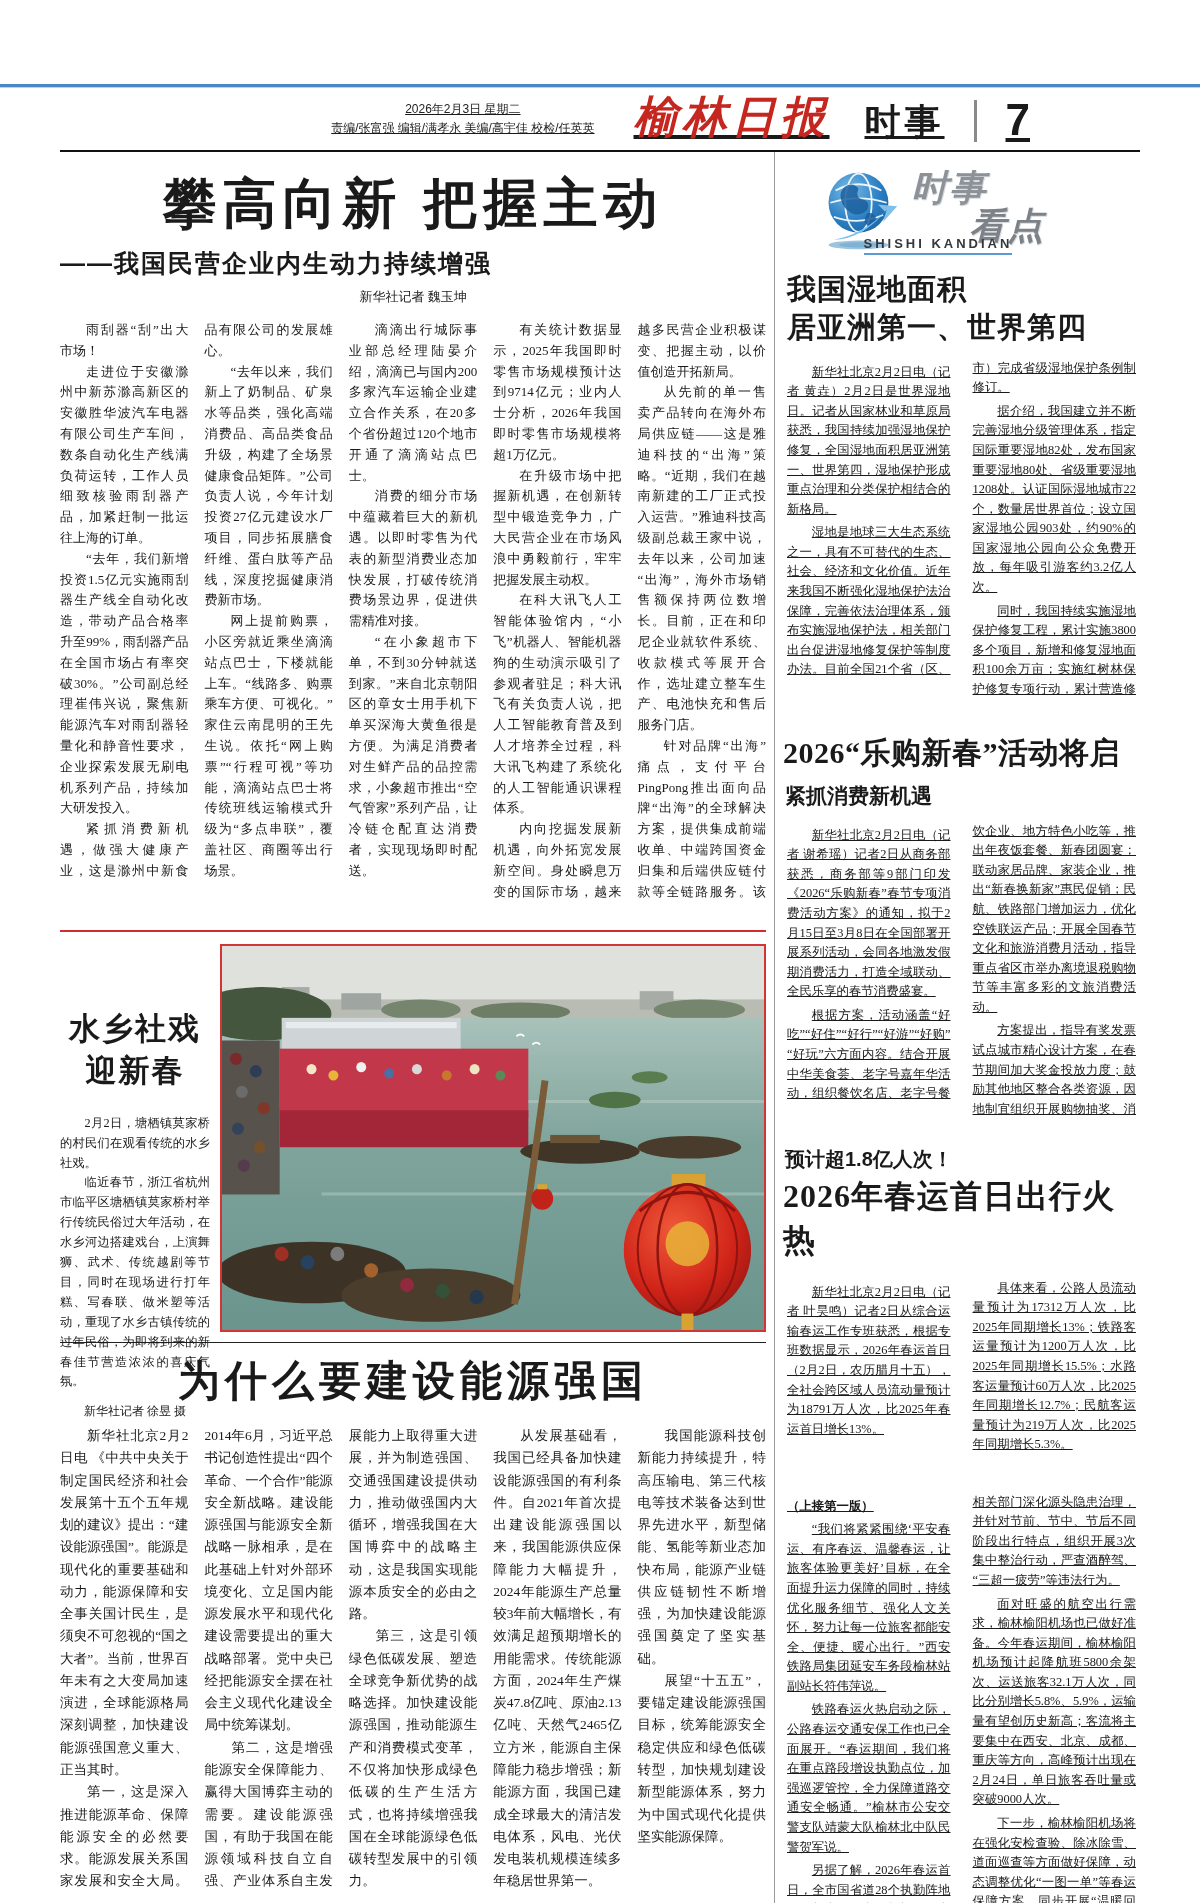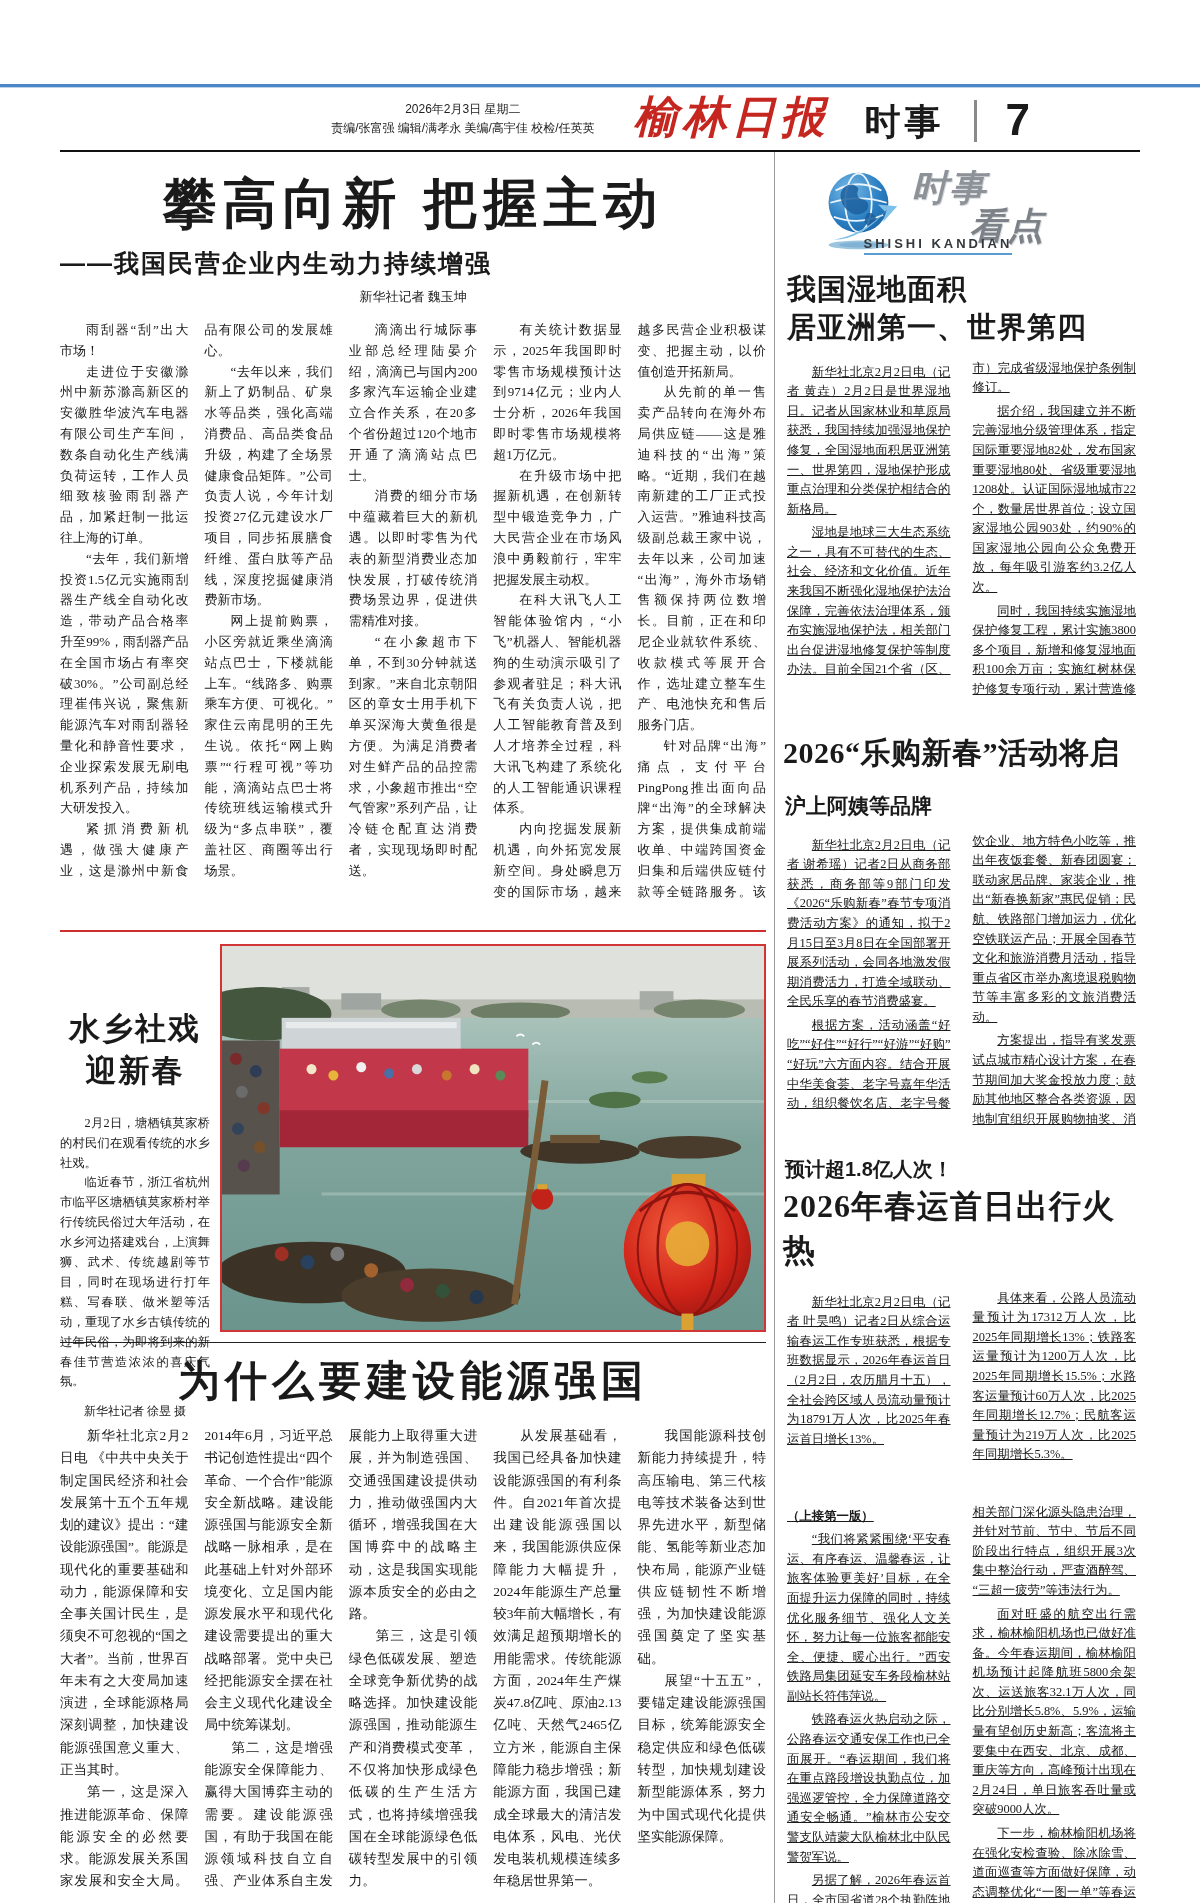--- a/index.html
+++ b/index.html
@@ -2,21 +2,21 @@
 <html lang="zh"><head>
 <meta charset="utf-8">
 <style>
   * { margin:0; padding:0; box-sizing:border-box; }
   html,body { background:#ffffff; }
   body { font-family:"Liberation Serif", serif; color:#1a1a1a; }
   .page { position:relative; width:1200px; height:1903px; margin:0 auto; background:#fff; overflow:hidden; }
 
   
   .top-blue-line { margin-top:84px; height:4px; background:#4a87c7; border-bottom:1px solid #bcd3ea; }
-  .masthead { width:1080px; margin:0 auto; display:flex; align-items:flex-end; justify-content:flex-end; padding:8px 110px 6px 0; gap:29px; }
+  .masthead { width:1080px; margin:0 auto; display:flex; align-items:flex-end; justify-content:flex-end; padding:8px 110px 6px 0; gap:29px;text-decoration:underline; }
   .mast-info { text-align:center; font-size:12px; color:#222; line-height:1.6; padding-bottom:4px; font-family:"Liberation Sans", sans-serif; }
   .paper-logo { font-family:"Liberation Serif", serif; font-style:italic; font-weight:bold; font-size:44px; color:#c5261f; letter-spacing:5px; line-height:1; padding:0 6px 2px 10px; }
   .section-name { font-family:"Liberation Sans", sans-serif; font-weight:900; font-size:36px; line-height:1; letter-spacing:4px; padding-bottom:2px; }
   .mast-bar { width:3px; height:42px; background:#8a8a8a; }
   .page-num { font-family:"Liberation Sans", sans-serif; font-weight:bold; font-size:44px; line-height:1; padding-bottom:0; }
   .header-rule { width:1080px; margin:2px auto 0; border-top:2px solid #111; }
 
   
   .content { width:1080px; margin:0 auto; display:grid; grid-template-columns:706px 1px 357px; column-gap:8px; }
   .v-rule { background:#9a9a9a; width:1px; }
@@ -53,21 +53,21 @@
   .logo-cn1 { left:100px; top:2px; }
   .logo-cn2 { left:158px; top:40px; color:#7c8288;text-align:center; }
   .logo-en { position:absolute; left:52px; top:74px; font-family:"Liberation Sans", sans-serif; font-weight:bold; font-size:13px; letter-spacing:3px; color:#34383c; border-bottom:2px solid #5b9bd1; padding-bottom:2px; }
 
   .sb-article .sb-h { font-weight:900; font-size:29px; line-height:1.32; letter-spacing:1px; margin:8px 0 0 4px; }
   .sb-article .sb-h2 { font-weight:900; font-size:29px; line-height:1.32; letter-spacing:1px; margin:0 0 12px 4px; }
   .sb-body { column-count:2; column-gap:14px; font-size:12.4px; line-height:1.58; text-align:justify; overflow:hidden; }
   .sb-body p { text-indent:2em; margin:4px;text-decoration:underline; }
   .wetland .sb-body { height:352px; }
 
-  .shopping .sb-h-main { font-weight:900; font-size:30px; letter-spacing:0.5px; margin:22px 0 18px; }
+  .shopping .sb-h-main { font-weight:900; font-size:30px; letter-spacing:0.5px; margin:22px 0 8px; }
   .shopping .sb-h-sub { font-family:"Liberation Sans", sans-serif; font-weight:bold; font-size:21px; margin:0 0 12px 2px; }
   .shopping .sb-body { height:300px; }
 
   .chunyun .kicker { font-family:"Liberation Sans", sans-serif; font-weight:bold; font-size:20px; margin:24px 0 0 2px; }
   .chunyun .sb-h-main { font-weight:900; font-size:32px; letter-spacing:1px; margin:2px 0 16px; }
   .chunyun .sb-body { height:200px; }
 
   .continued { margin-top:14px; }
   .continued .sb-body { height:500px; }
   .continued .sb-body p.first { font-weight:bold; text-indent:0; }
@@ -273,21 +273,21 @@
         <div class="sb-body">
             <p class="first">新华社北京2月2日电（记者 黄垚）2月2日是世界湿地日。记者从国家林业和草原局获悉，我国持续加强湿地保护修复，全国湿地面积居亚洲第一、世界第四，湿地保护形成重点治理和分类保护相结合的新格局。</p>
             <p>湿地是地球三大生态系统之一，具有不可替代的生态、社会、经济和文化价值。近年来我国不断强化湿地保护法治保障，完善依法治理体系，颁布实施湿地保护法，相关部门出台促进湿地修复保护等制度办法。目前全国21个省（区、市）完成省级湿地保护条例制修订。</p>
             <p>据介绍，我国建立并不断完善湿地分级管理体系，指定国际重要湿地82处，发布国家重要湿地80处、省级重要湿地1208处。认证国际湿地城市22个，数量居世界首位；设立国家湿地公园903处，约90%的国家湿地公园向公众免费开放，每年吸引游客约3.2亿人次。</p>
             <p>同时，我国持续实施湿地保护修复工程，累计实施3800多个项目，新增和修复湿地面积100余万亩；实施红树林保护修复专项行动，累计营造修复红树林9200余公顷，全国红树林面积增长至9.73万公顷，成为世界上少数红树林面积净增加的国家之一。</p>
           </div>
       </article>
 
       <article class="sb-article shopping">
         <div class="sb-h-main">2026“乐购新春”活动将启</div>
-        <div class="sb-h-sub">沪上阿姨等品牌</div>
+        <div class="sb-h-sub">紧抓消费新机遇</div>
         <div class="sb-body">
             <p class="first">新华社北京2月2日电（记者 谢希瑶）记者2日从商务部获悉，商务部等9部门印发《2026“乐购新春”春节专项消费活动方案》的通知，拟于2月15日至3月8日在全国部署开展系列活动，会同各地激发假期消费活力，打造全域联动、全民乐享的春节消费盛宴。</p>
             <p>根据方案，活动涵盖“好吃”“好住”“好行”“好游”“好购”“好玩”六方面内容。结合开展中华美食荟、老字号嘉年华活动，组织餐饮名店、老字号餐饮企业、地方特色小吃等，推出年夜饭套餐、新春团圆宴；联动家居品牌、家装企业，推出“新春换新家”惠民促销；民航、铁路部门增加运力，优化空铁联运产品；开展全国春节文化和旅游消费月活动，指导重点省区市举办离境退税购物节等丰富多彩的文旅消费活动。</p>
             <p>方案提出，指导有奖发票试点城市精心设计方案，在春节期间加大奖金投放力度；鼓励其他地区整合各类资源，因地制宜组织开展购物抽奖、消费补贴、消费满减等活动。鼓励各地增加春节期间消费品以旧换新补贴资金，加大大宗消费支持力度，释放重点消费潜力；完善银行卡、移动支付、现金服务等支付环境，便利入境游客支付。</p>
           </div>
       </article>
 
       <article class="sb-article chunyun">
         <div class="kicker">预计超1.8亿人次！</div>
         <div class="sb-h-main">2026年春运首日出行火热</div>

